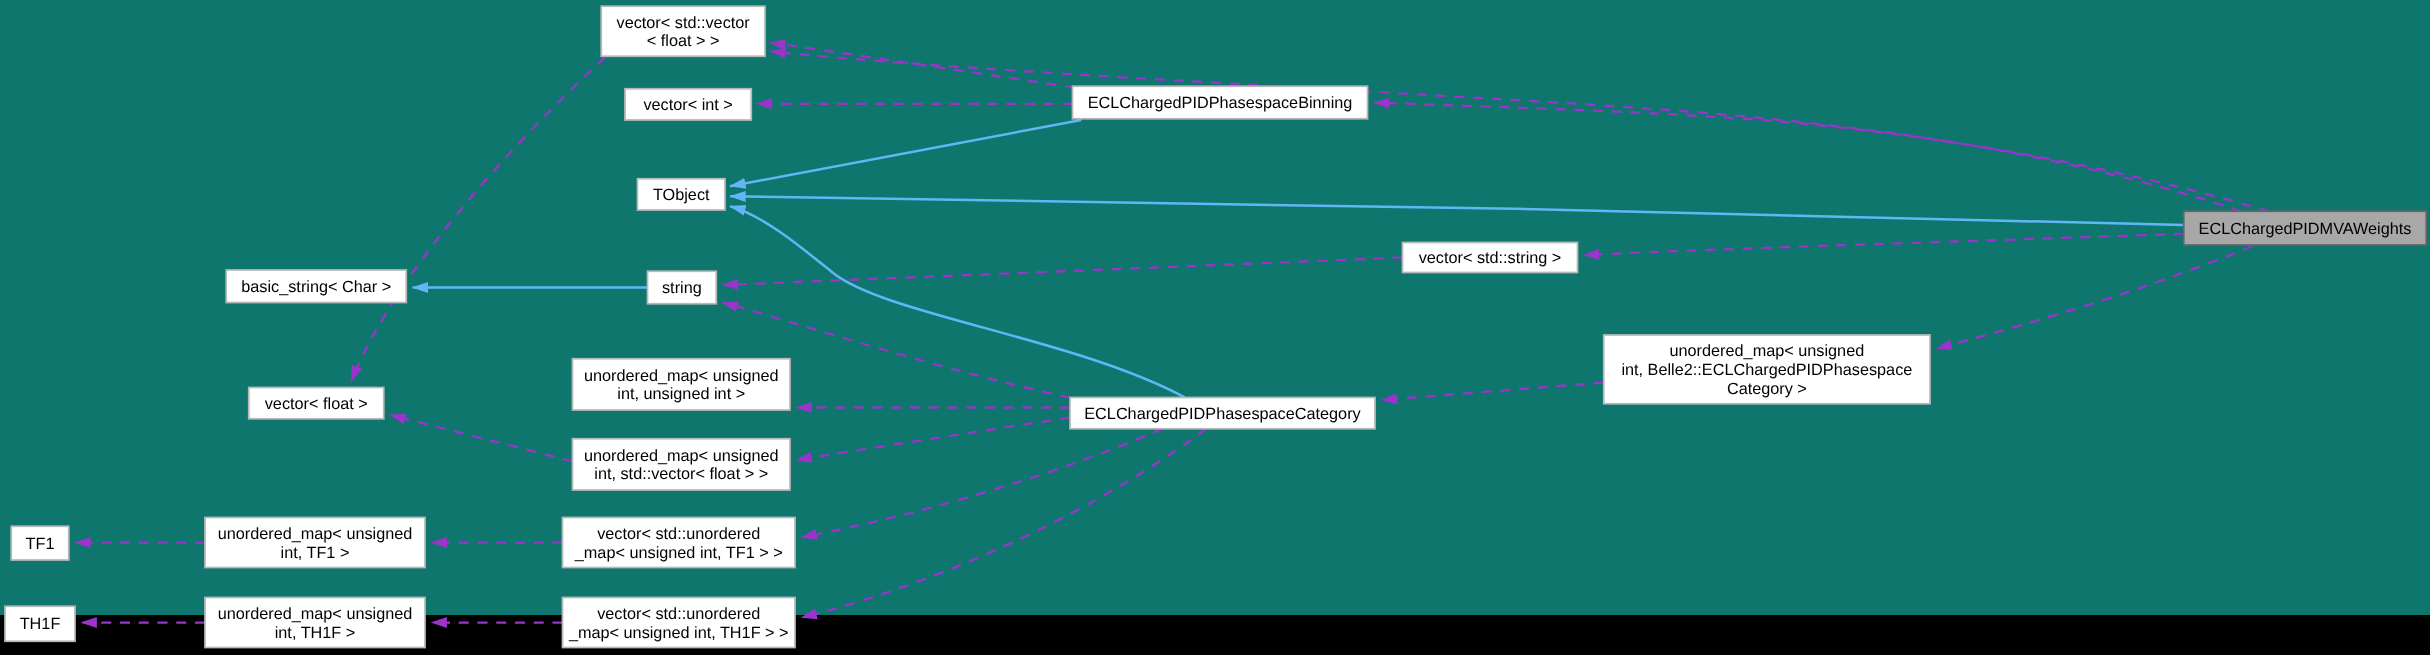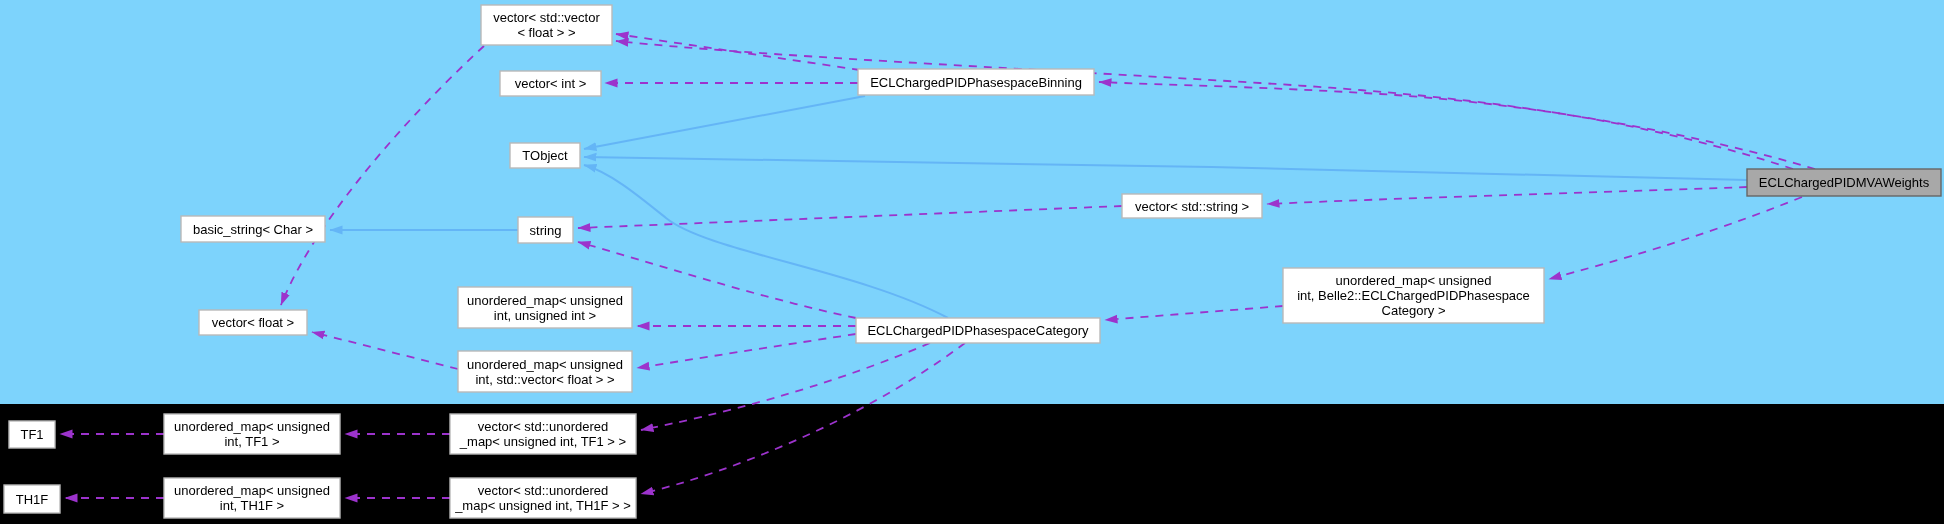--- a/index.html
+++ b/index.html
@@ -5,22 +5,22 @@
   html, body {
     margin: 0;
     padding: 0;
     background: #000000;
     width: 100%;
     height: 100%;
     overflow: hidden;
   }
   .diagram-wrap {
     width: 1944px;
-    height: 404px;
-    background: #7dd3fc;
+    height: 492px;
+    background: #0f766e;
     position: relative;
   }
   svg { display: block; }
   .node rect {
     fill: #ffffff;
     stroke: #b9b9b9;
     stroke-width: 1.4;
   }
   .node.highlight rect {
     fill: #a8a8a8;

